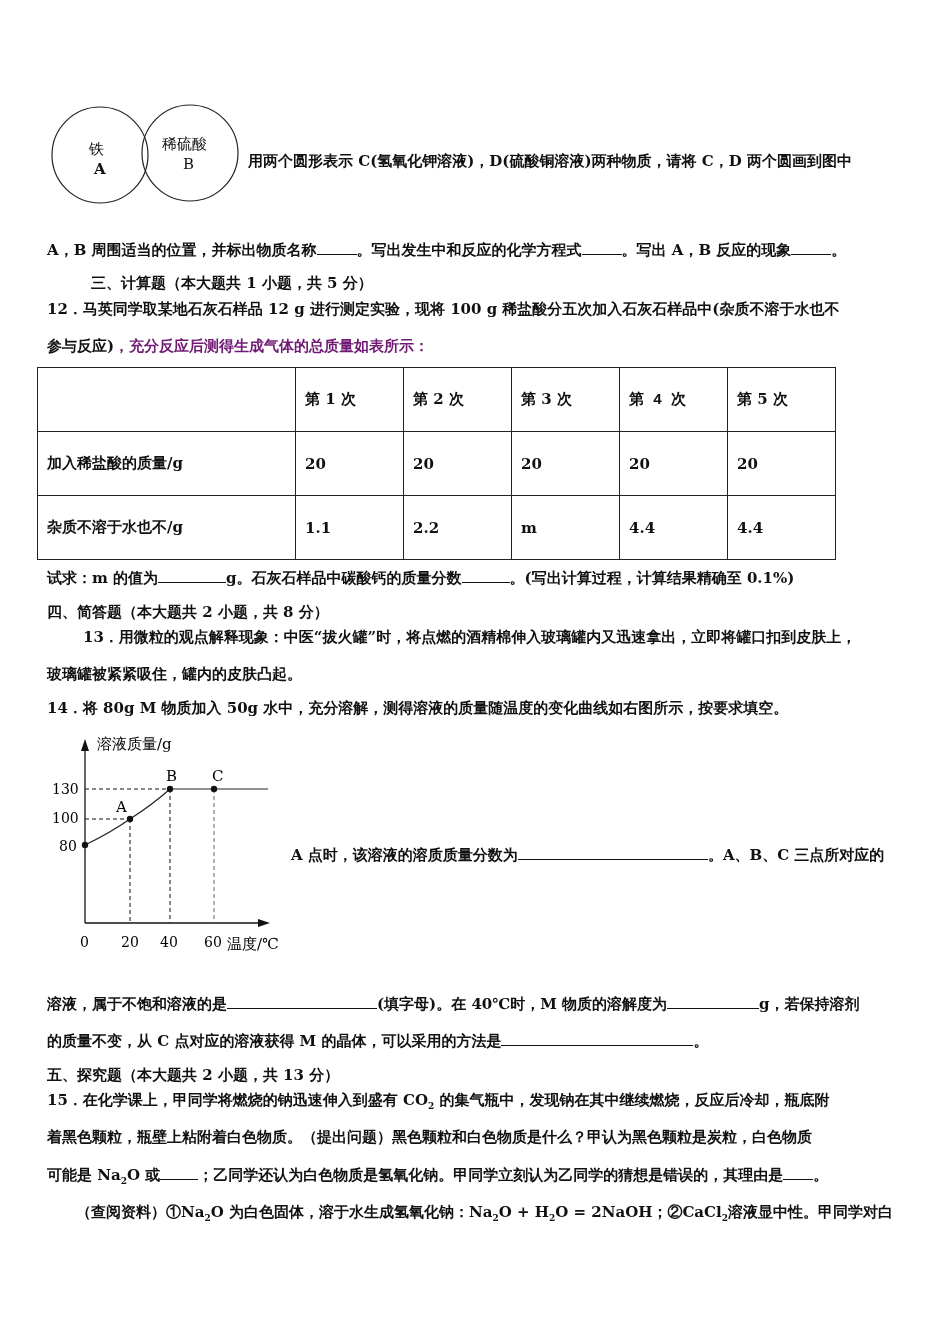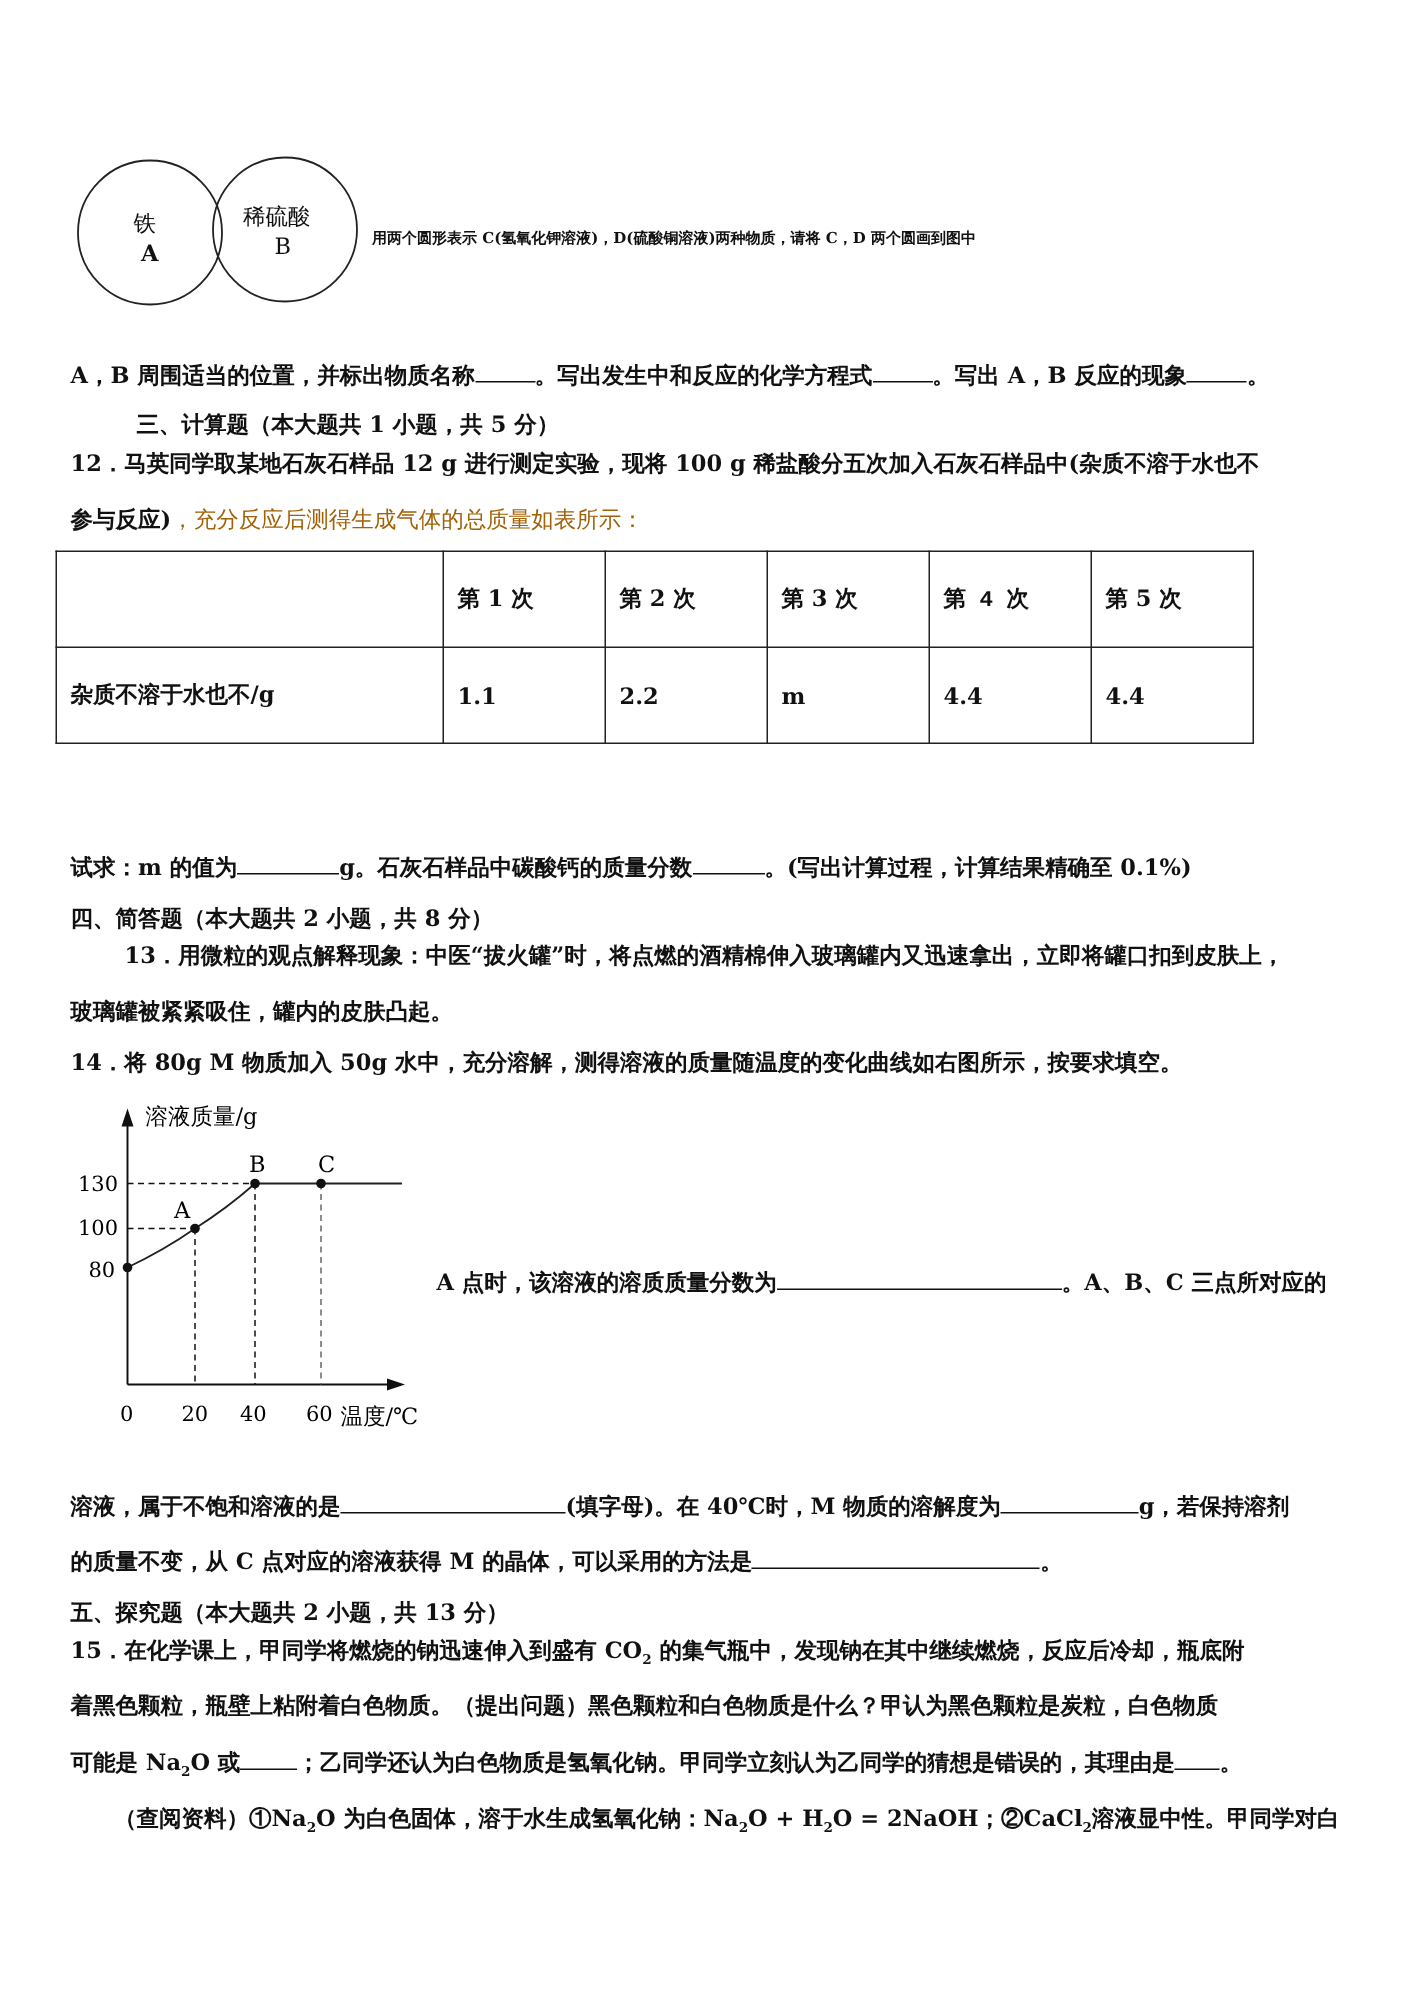--- a/index.html
+++ b/index.html
@@ -1,59 +1,67 @@
 <!DOCTYPE html>
 <html><head>
 <meta charset="utf-8">
 <style>
   html, body { margin:0; padding:0; background:#ffffff; }
   body { width:950px; height:1344px; position:relative; overflow:hidden;
          font-family:"DejaVu Serif","Liberation Serif",serif; color:#111; }
   .abs { position:absolute; white-space:nowrap; }
   .line { position:absolute; left:47px; font-size:15px; font-weight:bold; white-space:nowrap; line-height:20px; }
   .blank { display:inline-block; border-bottom:1px solid #111; height:14px; vertical-align:baseline; }
-  .light { font-weight:normal; color:#a16207; }
+  .light { font-weight:bold; color:#701a75; }
   sub { font-size:9px; }
   table.data { position:absolute; left:37px; top:367px; border-collapse:collapse; font-size:15px; font-weight:bold; }
   table.data td { border:1.5px solid #222; height:63px; padding:0 0 0 9px; vertical-align:middle; }
   svg text { font-family:"DejaVu Serif","Liberation Serif",serif; }
 </style>
 </head>
 <body>
 
 <svg class="abs" style="left:40px;top:100px;" width="210" height="110" viewBox="0 0 210 110">
   <circle cx="60" cy="55" r="48" fill="none" stroke="#222" stroke-width="1.2"></circle>
   <circle cx="150" cy="53" r="48" fill="none" stroke="#222" stroke-width="1.2"></circle>
 </svg>
 <div class="abs" style="left:89px;top:140px;font-size:15px;">铁</div>
 <div class="abs" style="left:94px;top:160px;font-size:15px;font-weight:bold;">A</div>
 <div class="abs" style="left:162px;top:135px;font-size:15px;">稀硫酸</div>
 <div class="abs" style="left:183px;top:155px;font-size:15px;">B</div>
 
-<div class="abs" style="left:248px;top:152px;font-size:10px;font-weight:bold;">用两个圆形表示 C(氢氧化钾溶液)，D(硫酸铜溶液)两种物质，请将 C，D 两个圆画到图中</div>
+<div class="abs" style="left:248px;top:152px;font-size:15px;font-weight:bold;">用两个圆形表示 C(氢氧化钾溶液)，D(硫酸铜溶液)两种物质，请将 C，D 两个圆画到图中</div>
 
 <div class="line" style="top:240px;">
   <span>A，B 周围适当的位置，并标出物质名称</span><span class="blank" style="width:40px;"></span><span>。写出发生中和反应的化学方程式</span><span class="blank" style="width:40px;"></span><span>。写出 A，B 反应的现象</span><span class="blank" style="width:40px;"></span><span>。</span>
 </div>
 
 <div class="line" style="top:273px;margin-left:44px;">三、计算题（本大题共 1 小题，共 5 分）</div>
 <div class="line" style="top:299px;">12．马英同学取某地石灰石样品 12 g 进行测定实验，现将 100 g 稀盐酸分五次加入石灰石样品中(杂质不溶于水也不</div>
 <div class="line" style="top:336px;">
   <span>参与反应)</span><span class="light">，充分反应后测得生成气体的总质量如表所示：</span>
 </div>
 
 <table class="data">
   <tbody>
       <tr>
     <td style="width:248px;"></td>
     <td style="width:98px;">第 1 次</td>
     <td style="width:98px;">第 2 次</td>
     <td style="width:98px;">第 3 次</td>
     <td style="width:98px;font-family:Liberation Mono, monospace;">第 4 次</td>
     <td style="width:98px;">第 5 次</td>
+  </tr>
+  <tr>
+    <td>加入稀盐酸的质量/g</td>
+    <td>20</td>
+    <td>20</td>
+    <td>20</td>
+    <td>20</td>
+    <td>20</td>
   </tr>
   <tr>
     <td>杂质不溶于水也不/g</td>
     <td>1.1</td>
     <td>2.2</td>
     <td>m</td>
     <td>4.4</td>
     <td>4.4</td>
   </tr>
 </tbody>

